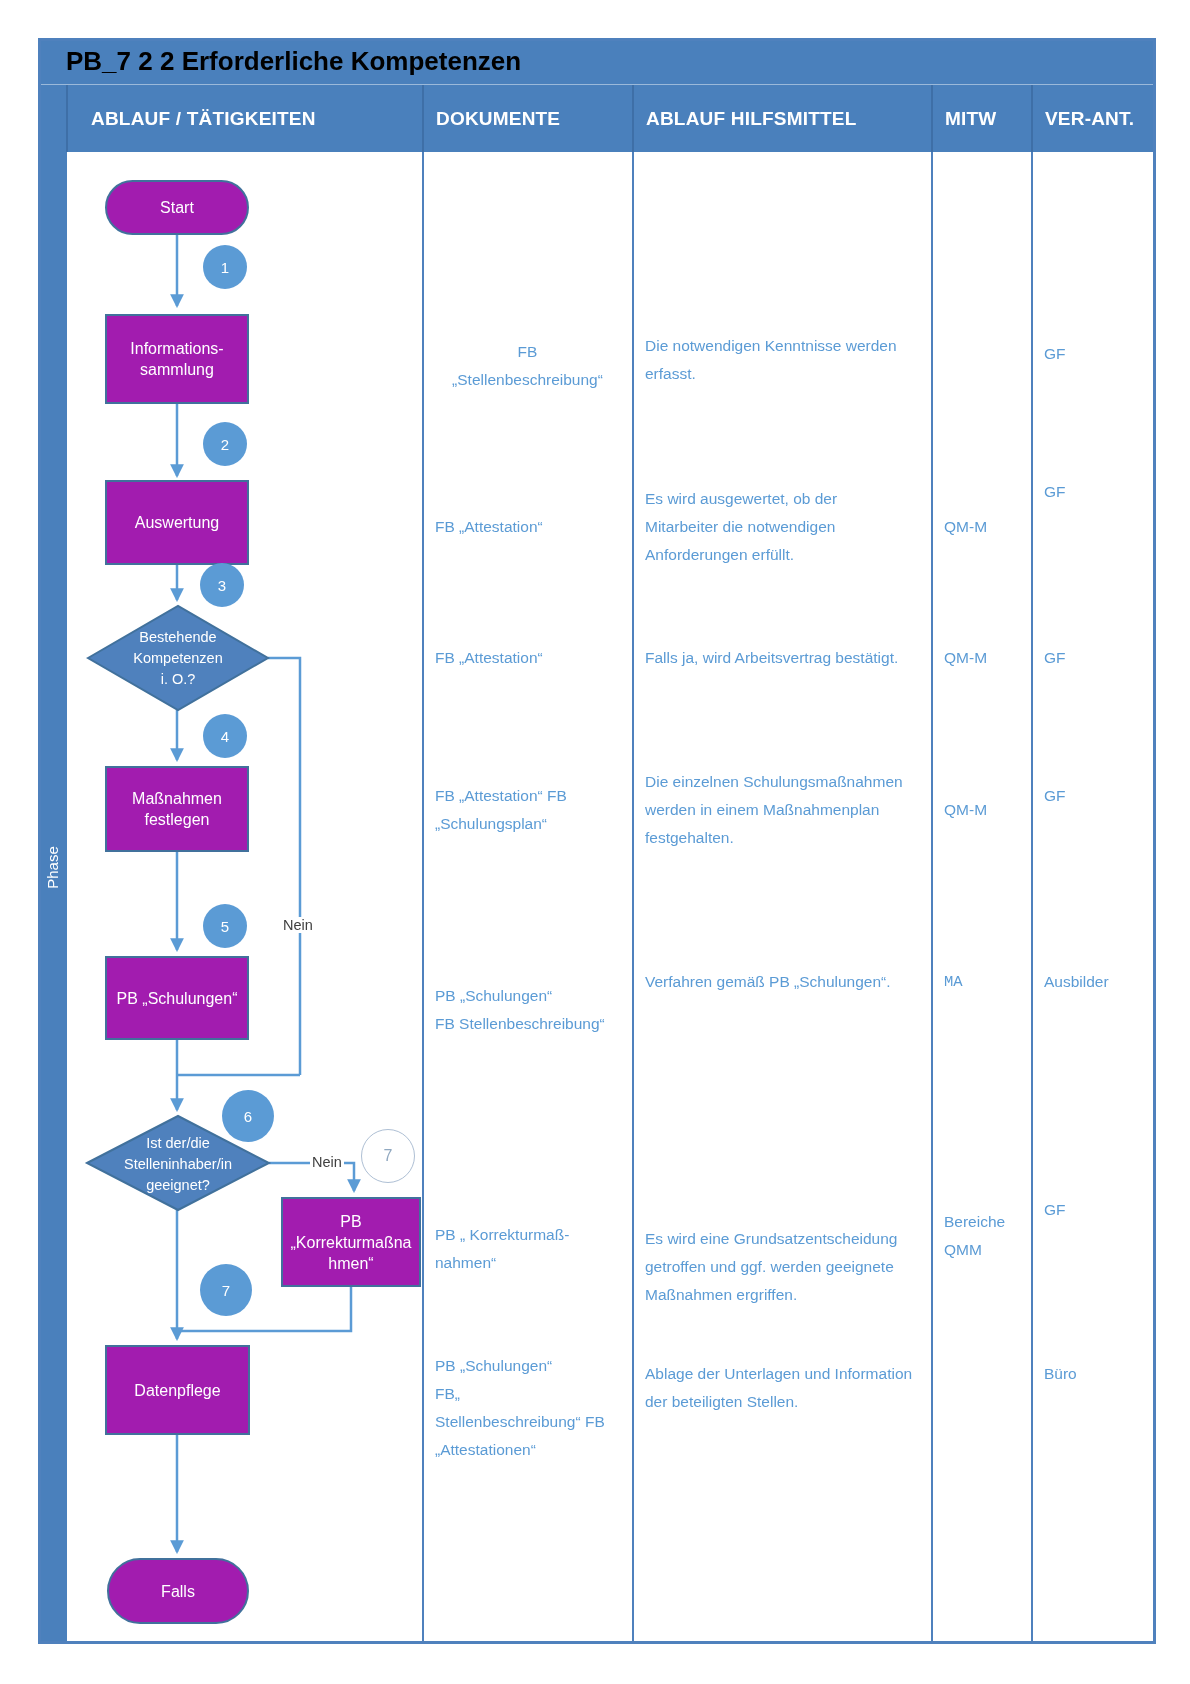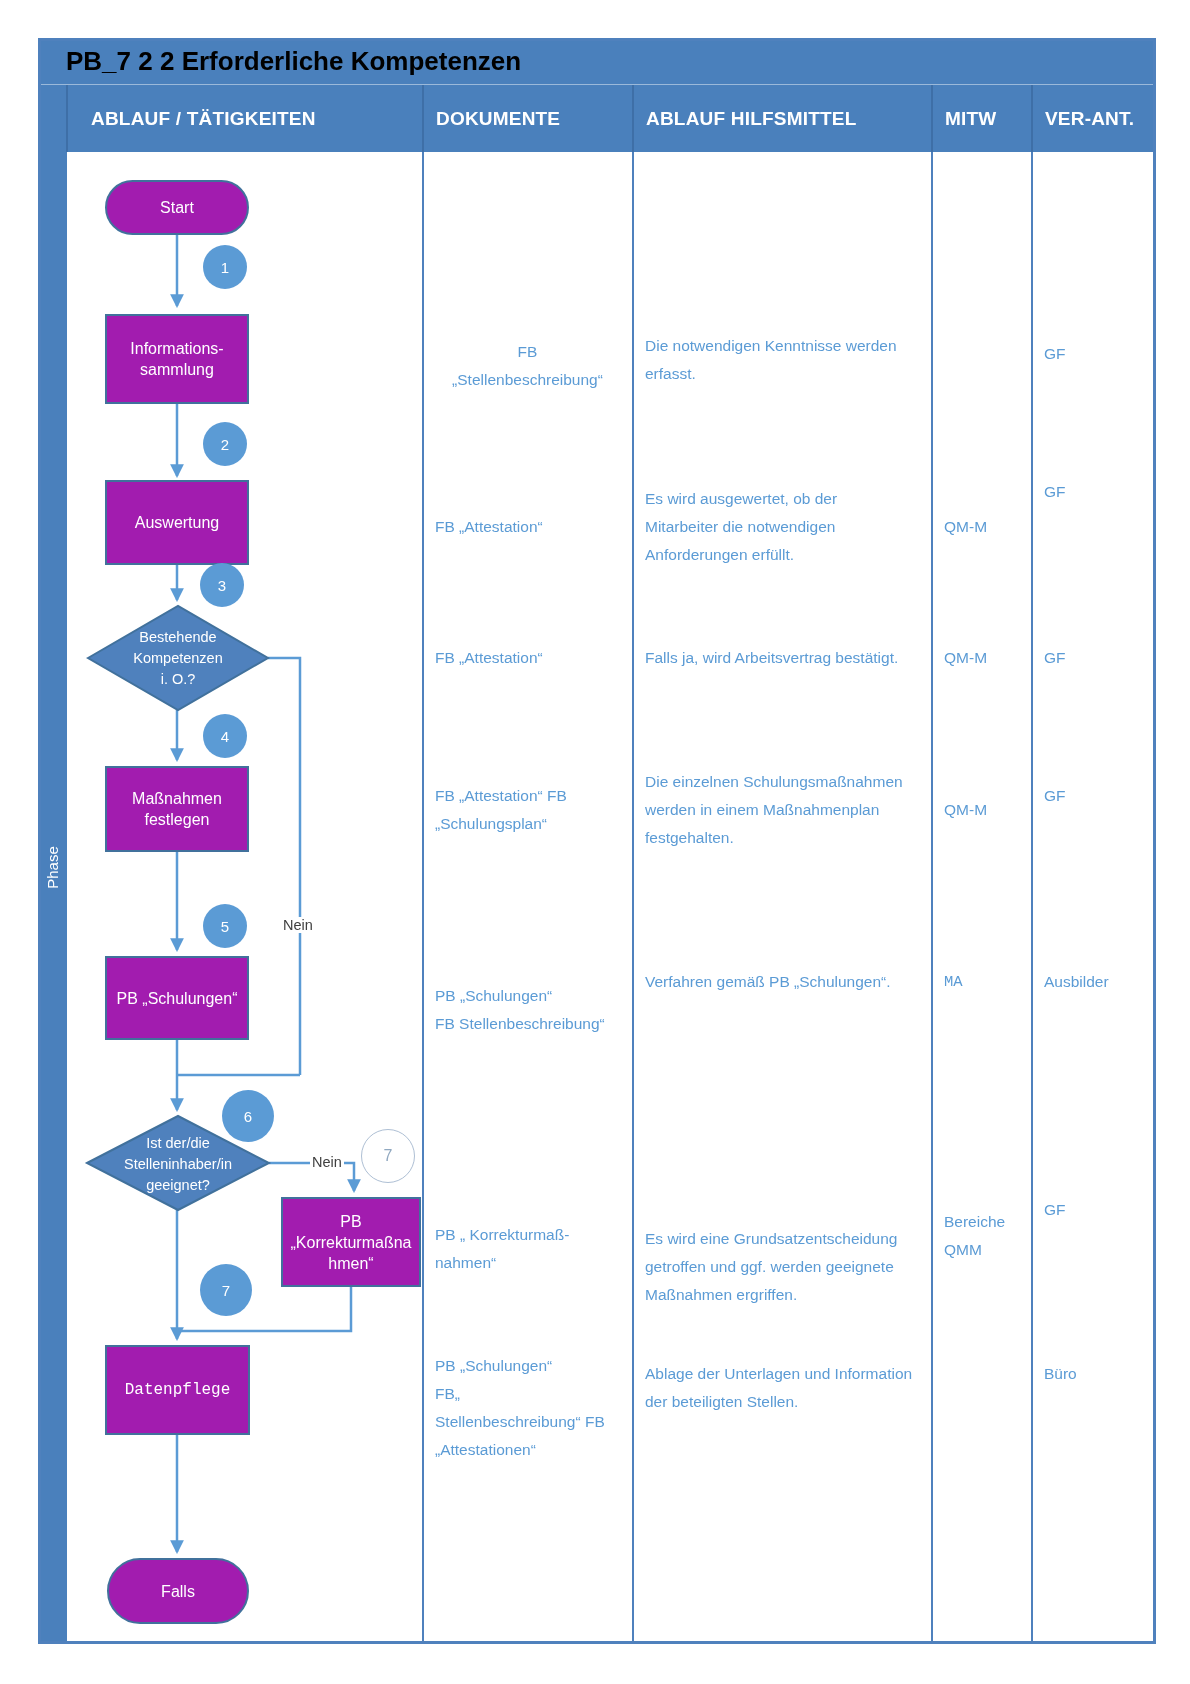--- a/index.html
+++ b/index.html
@@ -90,21 +90,21 @@
 i. O.?</div>
 <div class="abs node" style="left:105px;top:766px;width:144px;height:86px;">Maßnahmen
 festlegen</div>
 <div class="abs node" style="left:105px;top:956px;width:144px;height:84px;">PB „Schulungen“</div>
 <div class="abs dlabel" style="left:98px;top:1122px;width:160px;height:84px;">Ist der/die
 Stelleninhaber/in
 geeignet?</div>
 <div class="abs node" style="left:281px;top:1197px;width:140px;height:90px;">PB
 „Korrekturmaßna
 hmen“</div>
-<div class="abs node" style="left:105px;top:1345px;width:145px;height:90px;font-family:Liberation Mono, monospace;">Datenpflege</div>
+<div class="abs node" style="left:105px;top:1345px;width:145px;height:90px;">Datenpflege</div>
 <div class="abs node stadium" style="left:107px;top:1558px;width:142px;height:66px;border-radius:33px;">Falls</div>
 
 <div class="abs badge" style="left:203px;top:245px;width:44px;height:44px;">1</div>
 <div class="abs badge" style="left:203px;top:422px;width:44px;height:44px;">2</div>
 <div class="abs badge" style="left:200px;top:563px;width:44px;height:44px;">3</div>
 <div class="abs badge" style="left:203px;top:714px;width:44px;height:44px;">4</div>
 <div class="abs badge" style="left:203px;top:904px;width:44px;height:44px;">5</div>
 <div class="abs badge" style="left:222px;top:1090px;width:52px;height:52px;">6</div>
 <div class="abs badge-outline" style="left:361px;top:1129px;width:54px;height:54px;">7</div>
 <div class="abs badge" style="left:200px;top:1264px;width:52px;height:52px;">7</div>

